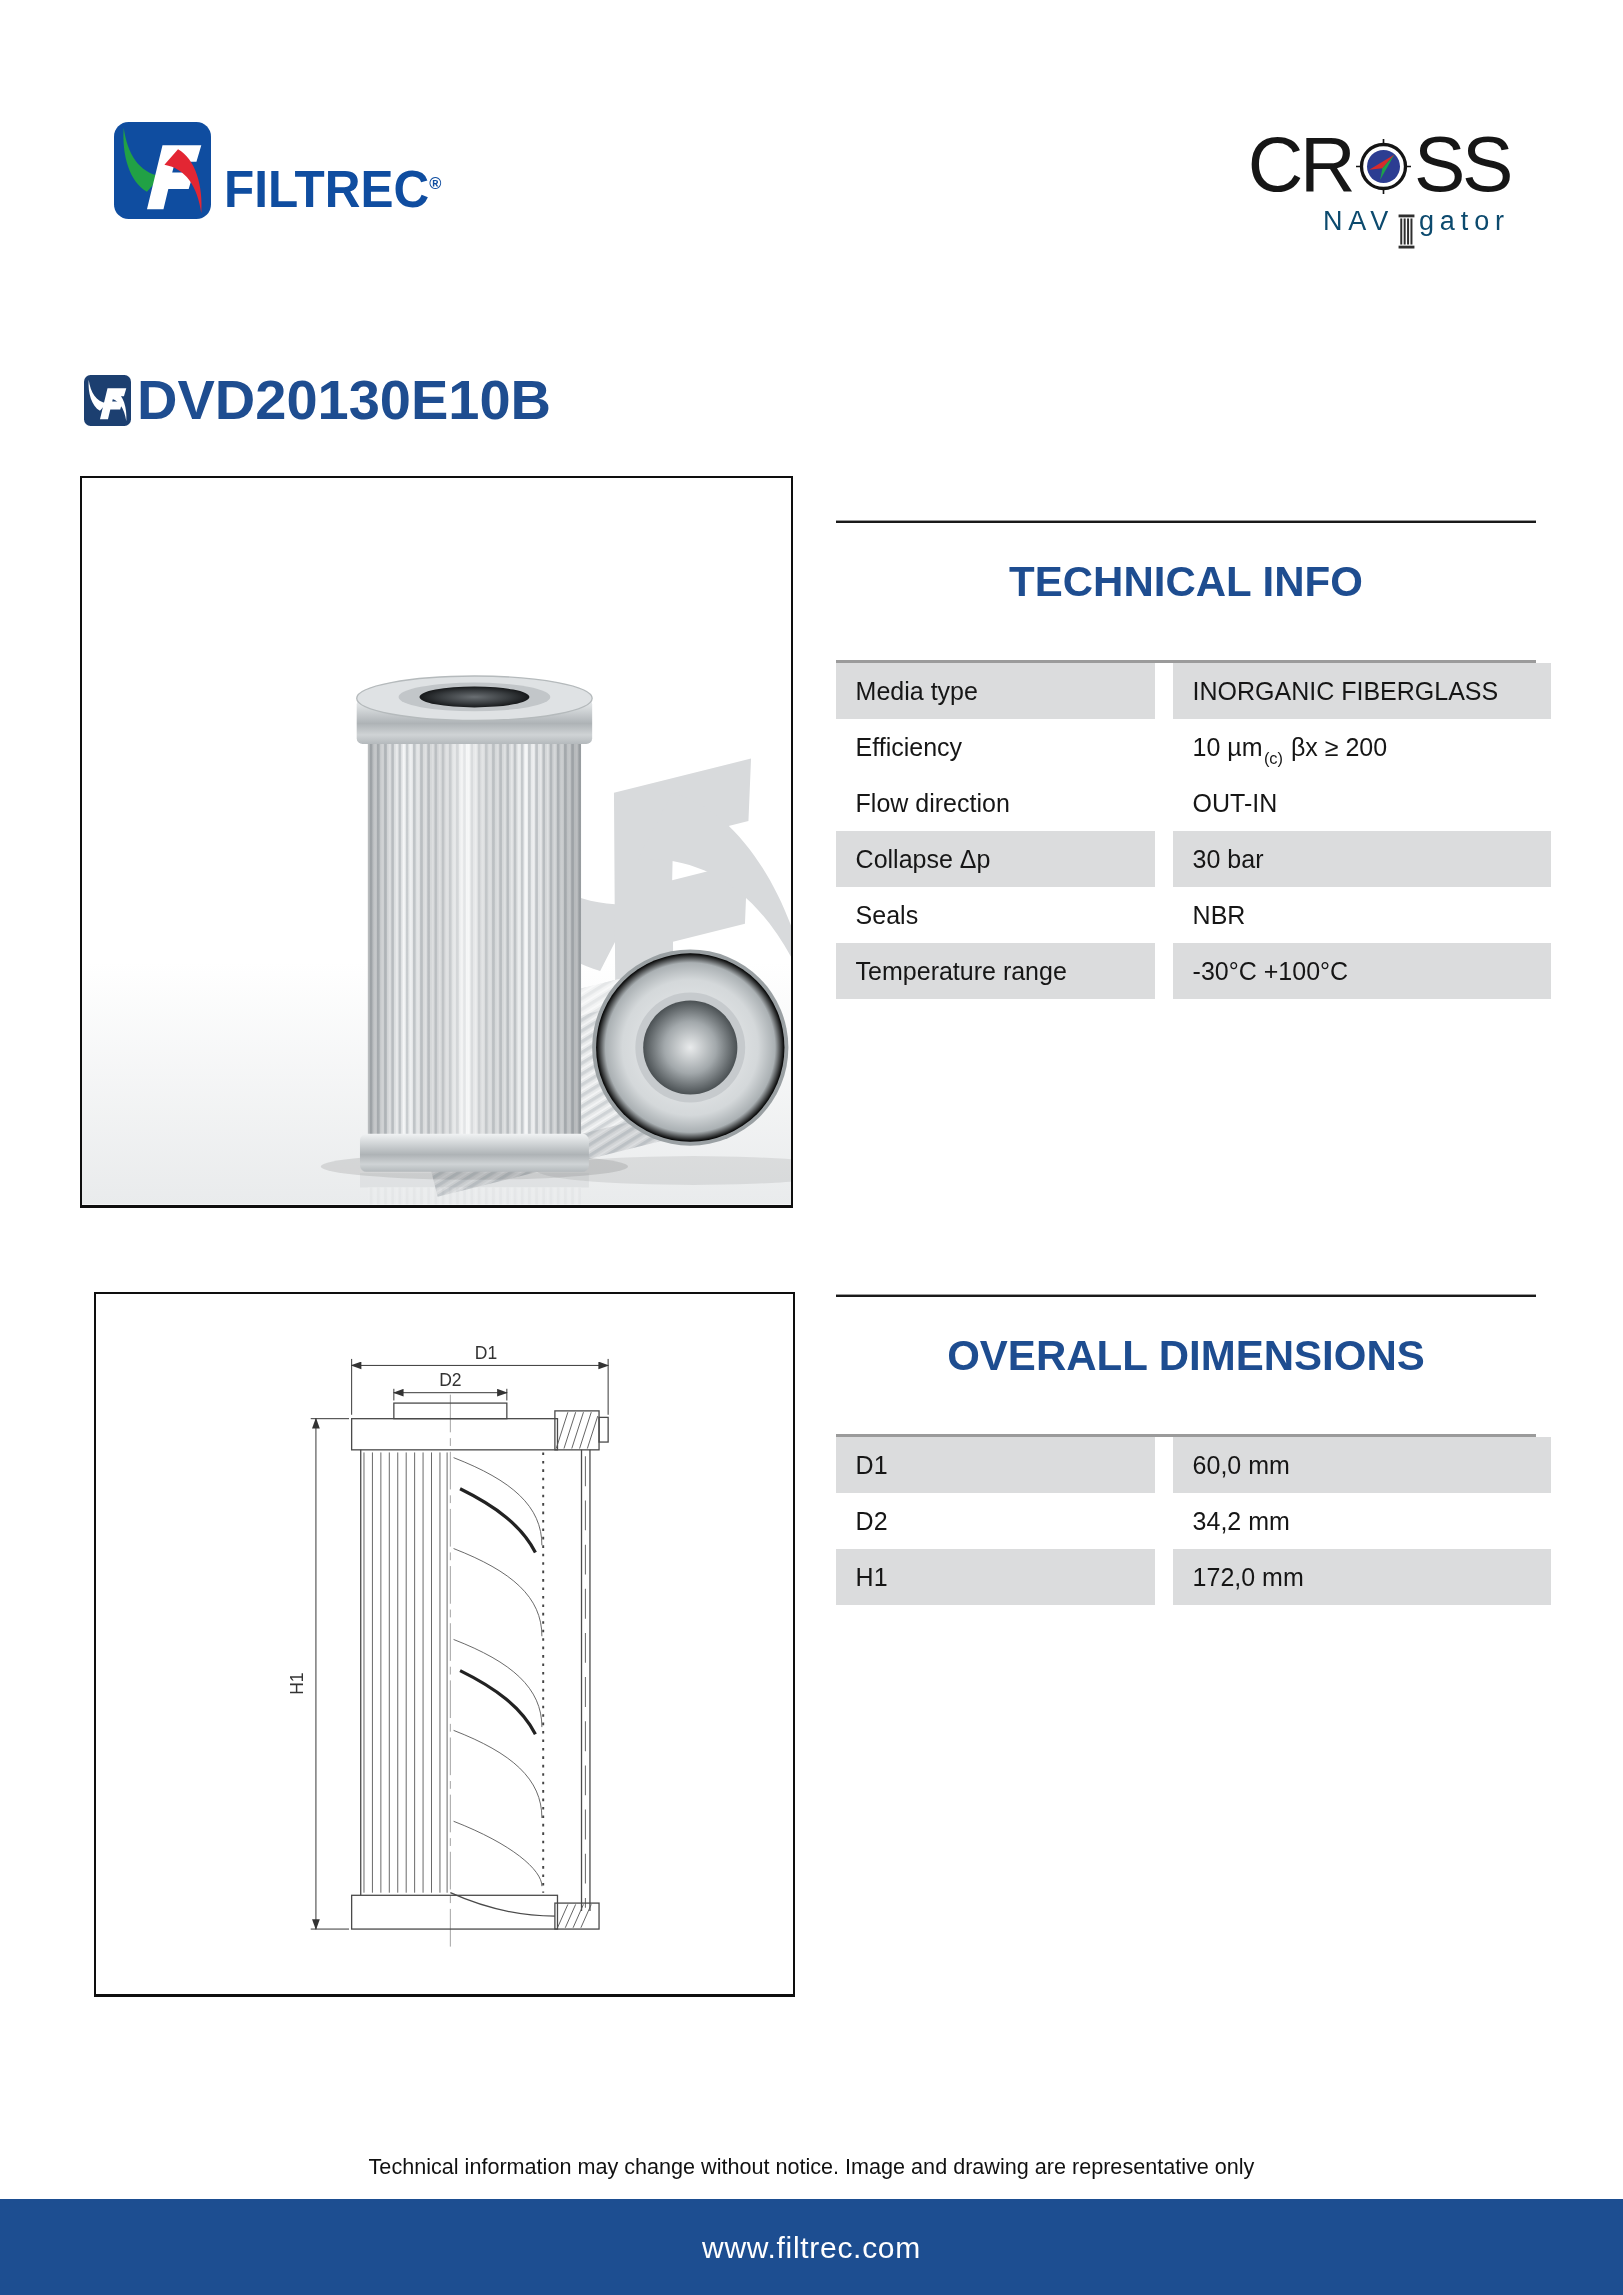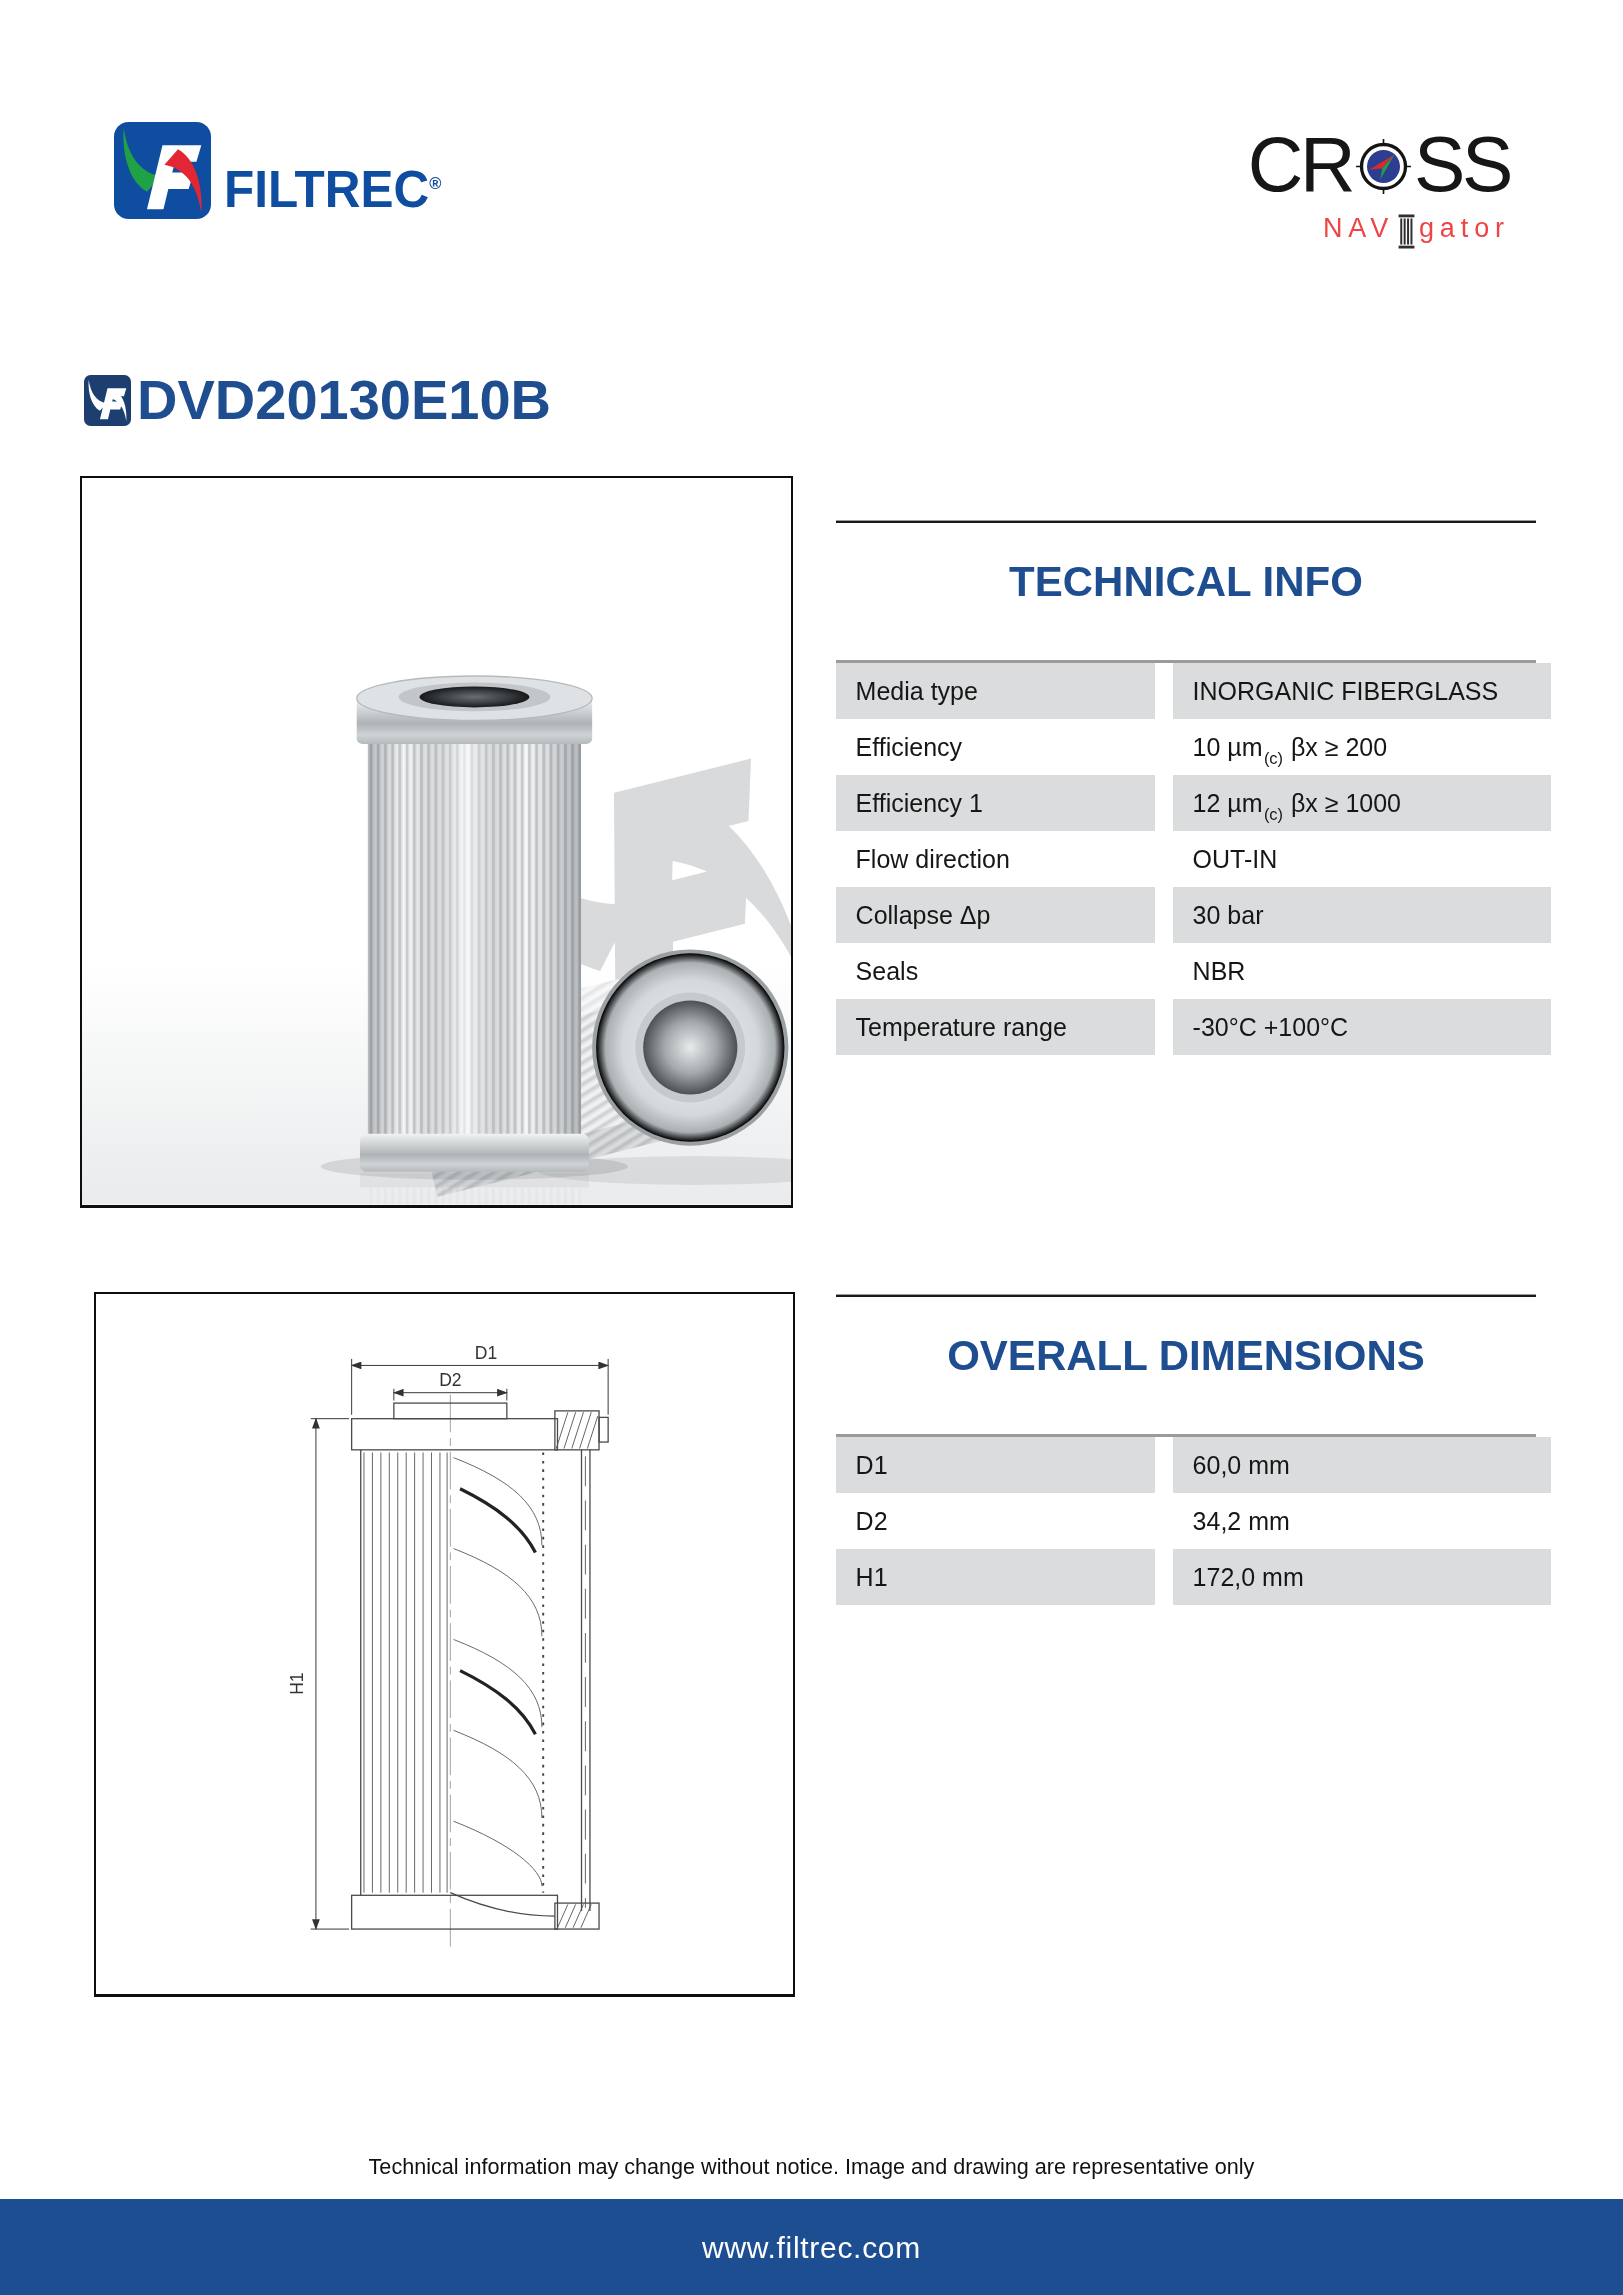--- a/index.html
+++ b/index.html
@@ -10,22 +10,22 @@
   .flogo{position:absolute;left:114px;top:122px;display:flex;align-items:flex-end;}
   .flogo .mark{width:97px;height:97px;display:block;}
   .fword{font-size:51px;font-weight:bold;color:#0f4da0;letter-spacing:0px;
          margin-left:13px;transform:scaleX(.97);transform-origin:left center;white-space:nowrap;}
   .freg{font-size:17px;vertical-align:super;font-weight:bold;}
 
   .cross{position:absolute;right:113px;top:126px;color:#161616;}
   .cross-row1{display:flex;align-items:center;font-size:77px;font-weight:normal;
               letter-spacing:-3.3px;line-height:1;justify-content:space-between;}
   .cross-row1 .compass{width:55px;height:55px;margin:0 2.6px 0 3.9px;transform:translateY(2px);}
-  .cross-row2{display:flex;justify-content:flex-end;align-items:flex-end;
-              font-size:27px;letter-spacing:5.9px;color:#ef4444;margin-top:2.6px;font-weight:normal;}
+  .cross-row2{display:flex;justify-content:flex-end;align-items:flex-start;
+              font-size:27px;letter-spacing:5.9px;color:#0c4a6e;margin-top:2.6px;font-weight:normal;}
   .cross-row2 .column{width:17px;height:38px;margin:0 3.9px;transform:translateY(6.5px);}
 
   
   .ptitle{position:absolute;left:84px;top:372px;display:flex;align-items:center;gap:6px;}
   .ptitle .badge{width:47px;height:51px;display:block;}
   .ptitle .code{font-size:56px;font-weight:bold;color:#1e4d90;line-height:1;letter-spacing:0;}
 
   
   .panel{position:absolute;box-sizing:border-box;border:2px solid #0e0e0e;
          border-bottom-width:3.3px;background:#fff;}
@@ -211,24 +211,20 @@
     <h2>TECHNICAL INFO</h2>
     <div class="dtable">
       <div class="trow odd">
         <div>Media type</div>
         <div><span>INORGANIC FIBERGLASS</span><span class="vsub"></span><span></span></div>
       </div>
       <div class="trow">
         <div>Efficiency</div>
         <div><span>10 µm</span><span class="vsub">(c)</span><span class="vpost">βx ≥ 200</span></div>
       </div>
-      <div class="trow odd">
-        <div>Efficiency 1</div>
-        <div><span>12 µm</span><span class="vsub">(c)</span><span class="vpost">βx ≥ 1000</span></div>
-      </div>
       <div class="trow">
         <div>Flow direction</div>
         <div><span>OUT-IN</span></div>
       </div>
       <div class="trow odd">
         <div>Collapse Δp</div>
         <div><span>30 bar</span></div>
       </div>
       <div class="trow">
         <div>Seals</div>

